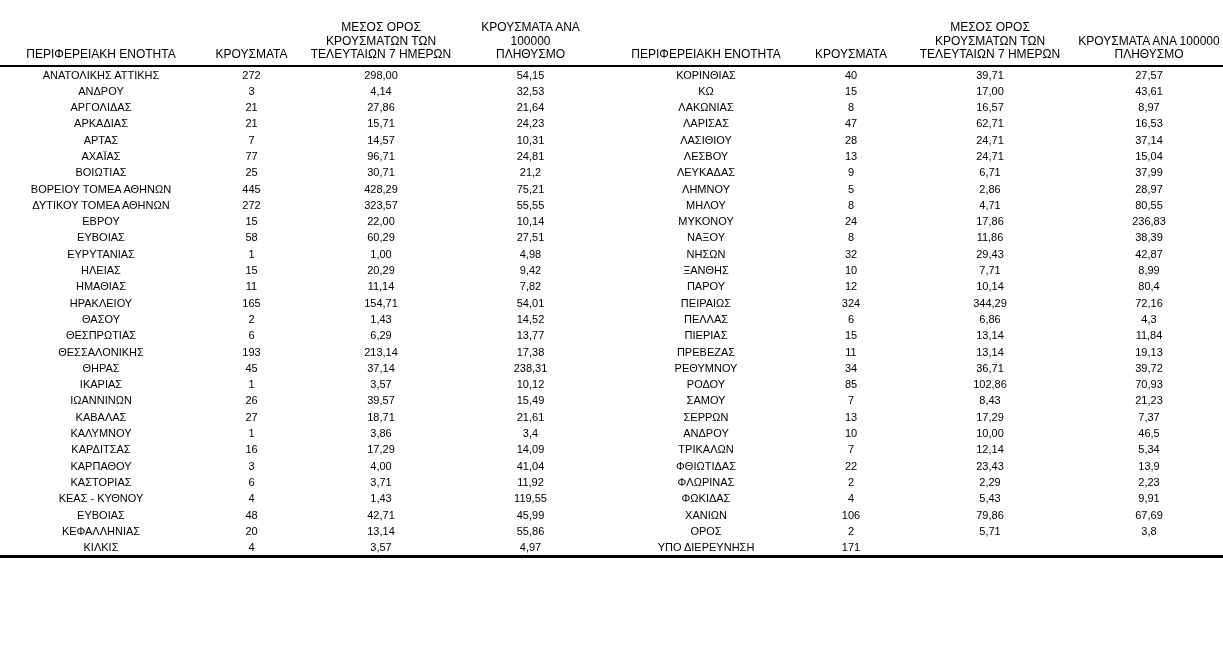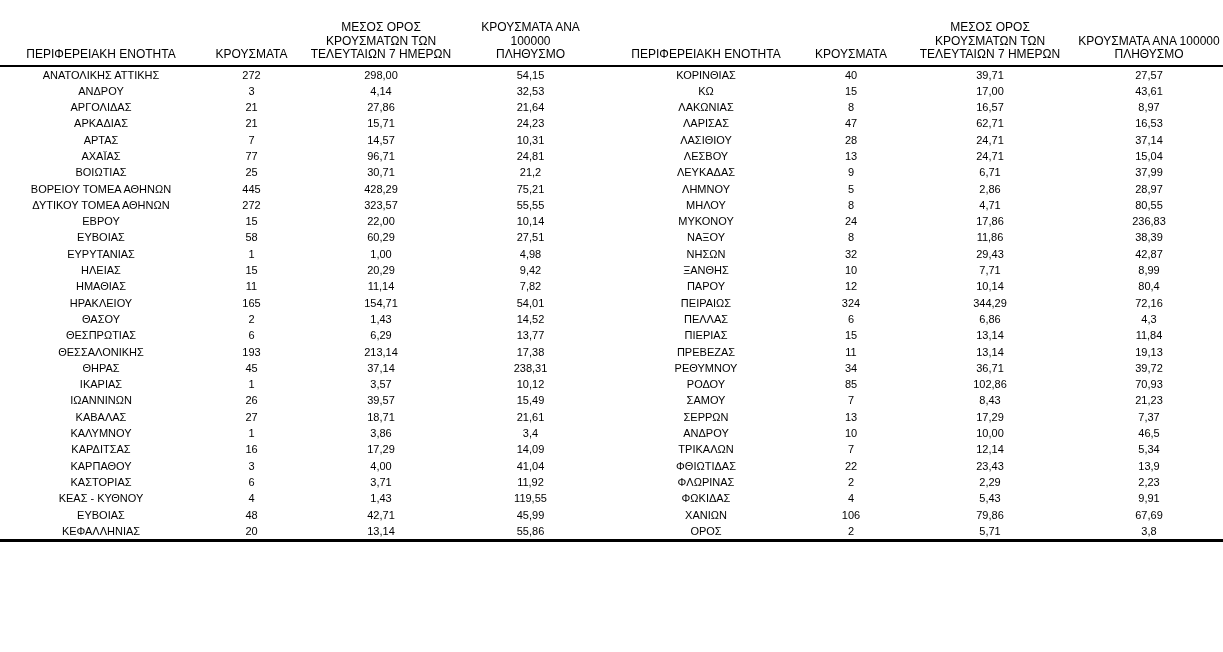--- a/index.html
+++ b/index.html
@@ -391,15 +391,26 @@
           <td>ΚΕΦΑΛΛΗΝΙΑΣ</td>
           <td>20</td>
           <td>13,14</td>
           <td>55,86</td>
           <td></td>
           <td>ΟΡΟΣ</td>
           <td>2</td>
           <td>5,71</td>
           <td>3,8</td>
         </tr>
+        <tr>
+          <td>ΚΙΛΚΙΣ</td>
+          <td>4</td>
+          <td>3,57</td>
+          <td>4,97</td>
+          <td></td>
+          <td>ΥΠΟ ΔΙΕΡΕΥΝΗΣΗ</td>
+          <td>171</td>
+          <td></td>
+          <td></td>
+        </tr>
       </tbody>
   </table>
 </div>
 
 </body></html>

